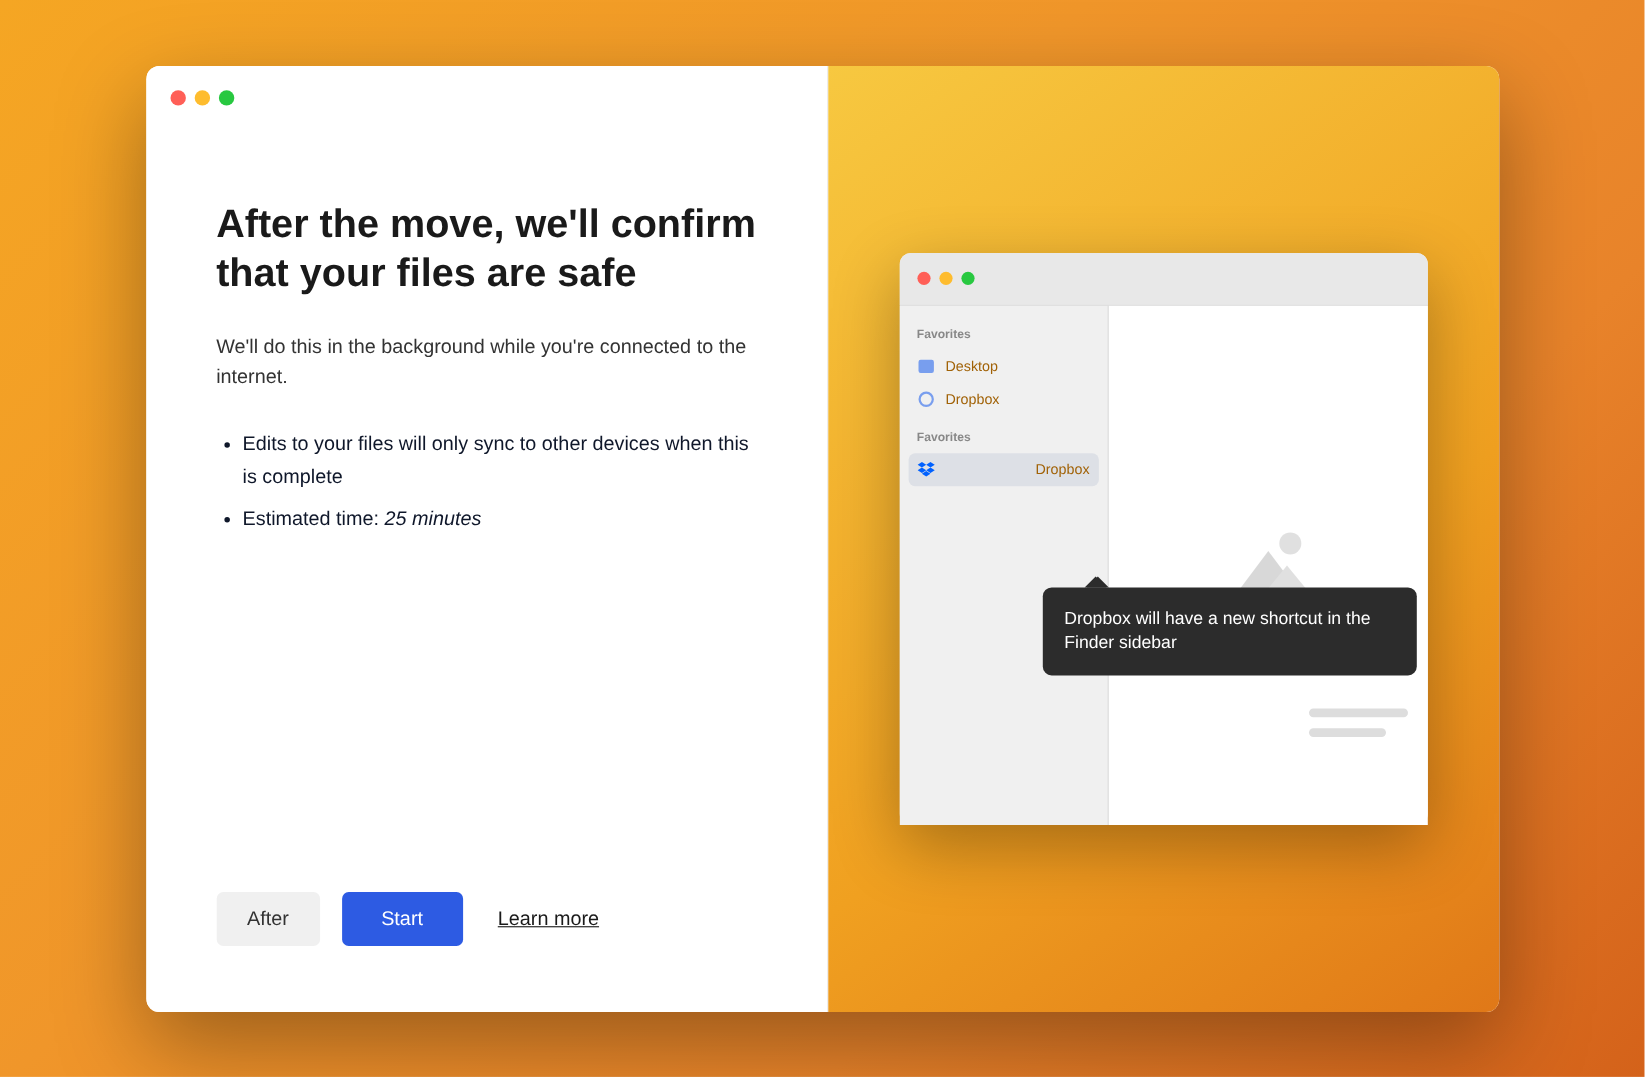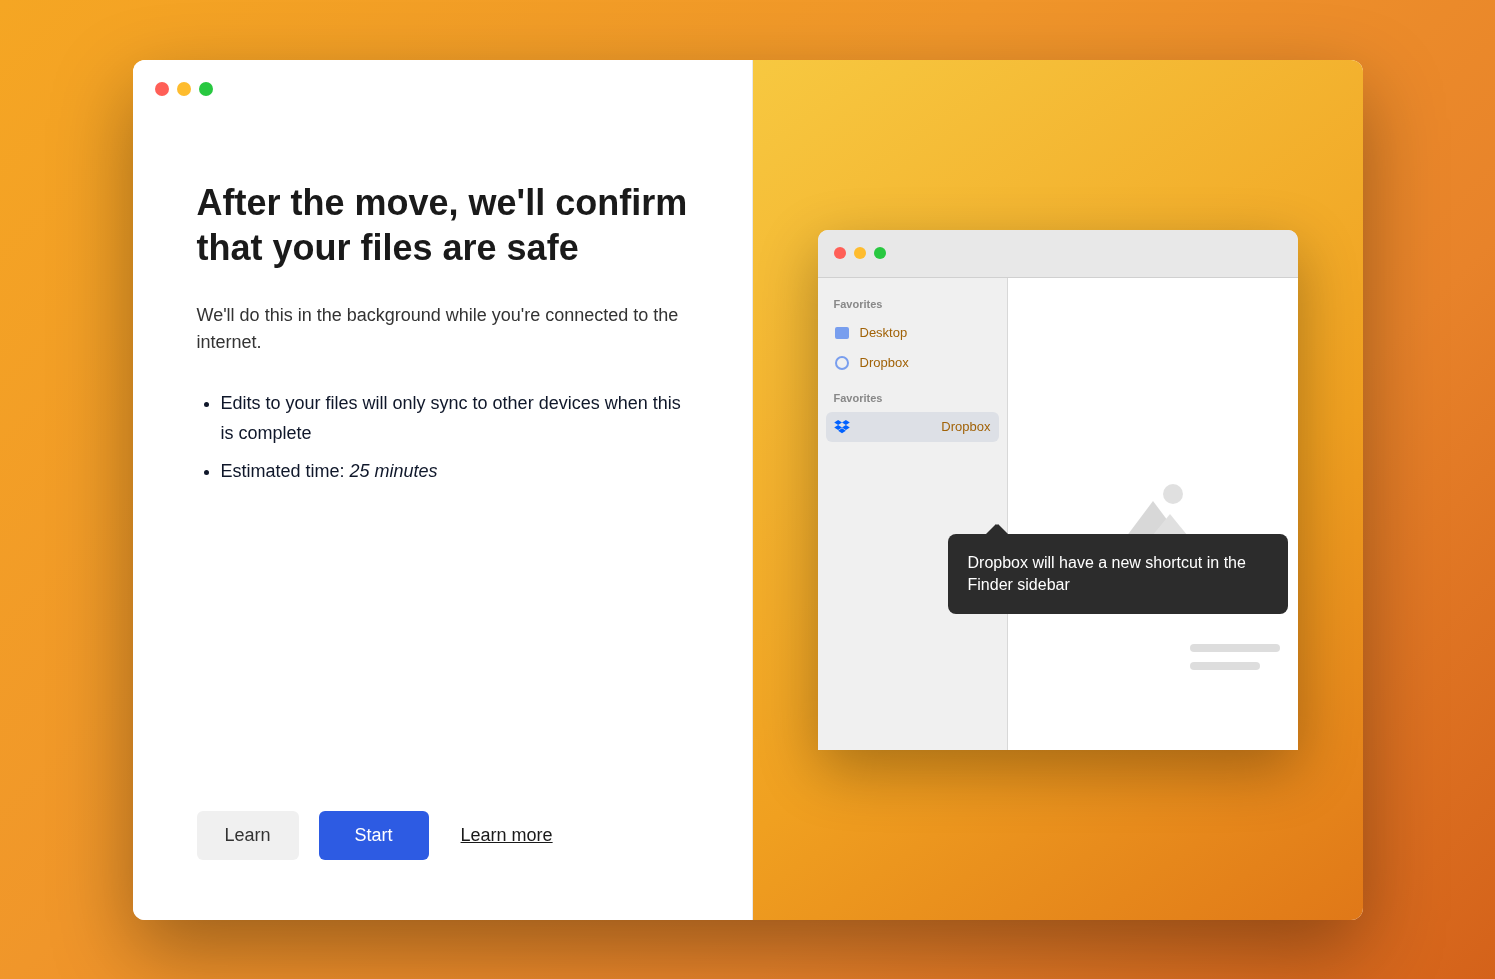--- a/index.html
+++ b/index.html
@@ -300,21 +300,21 @@
     <div class="left-content">
       <h1 class="main-title">After the move, we'll confirm that your files are safe</h1>
       <p class="description">We'll do this in the background while you're connected to the internet.</p>
       <ul class="bullet-list">
         <li>Edits to your files will only sync to other devices when this is complete</li>
         <li>Estimated time: <em>25 minutes</em></li>
       </ul>
     </div>
 
     <div class="bottom-actions">
-      <button class="btn-back">Learn</button>
+      <button class="btn-back">After</button>
       <button class="btn-start">Start</button>
       <button class="link-learn-more">Learn more</button>
     </div>
   </div>
 
   <div class="right-panel">
 
     <div class="finder-window">
 
       <div class="finder-titlebar">

